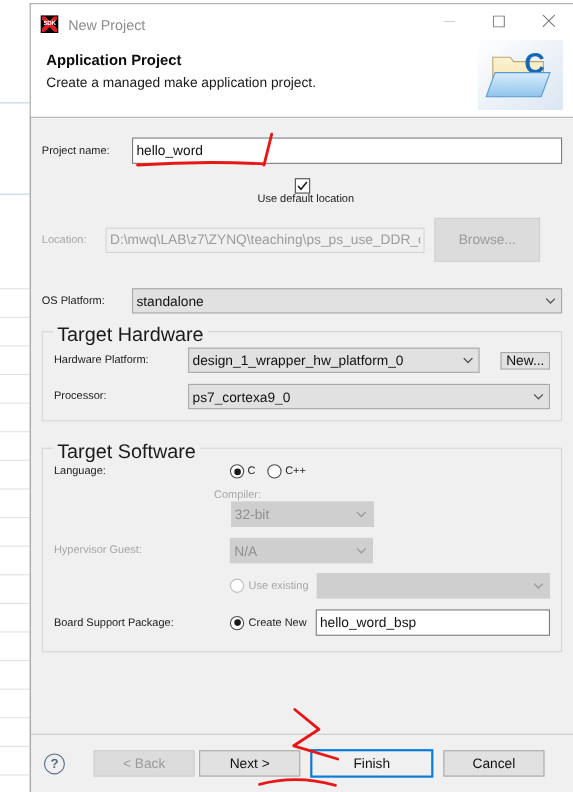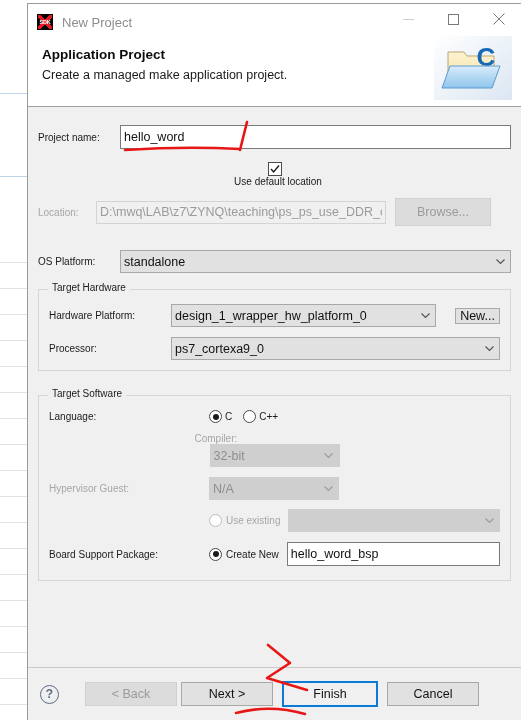--- a/index.html
+++ b/index.html
@@ -120,21 +120,21 @@
     width:13px; height:13px; border:1px solid #4a4a4a; border-radius:50%;
     background:#fff; display:flex; align-items:center; justify-content:center; flex:0 0 auto;
   }
   .rdo.dis { border-color:#bdbdbd; }
   .rdo .dot { width:6px; height:6px; border-radius:50%; background:#1a1a1a; }
 
   
   .group { position:relative; border:1px solid #d6d6d6; margin-top:16px; }
   .group > .gtitle {
     position:absolute; top:-8px; left:9px; background:#f0f0f0; padding:0 4px;
-    font-size:10px; color:#1a1a1a;
+    font-size:18px; color:#1a1a1a;
   }
   .ginner { padding:14px 10px 10px 10px; }
 
   
   .footer-sep { height:1px; background:#c9c9c9; }
   .footer { height:52px; display:flex; align-items:center; padding:0 12px; flex:0 0 auto; }
   .help { width:19px; height:19px; border:1.5px solid #5a6b84; border-radius:50%;
           display:flex; align-items:center; justify-content:center;
           color:#5a6b84; font-size:12px; font-weight:bold; flex:0 0 auto; }
 
@@ -248,21 +248,21 @@
         </svg>
       </div>
       <span class="lbl" style="margin-left:7px;">Use default location</span>
     </div>
 
     <div class="row" style="margin-top:11px;">
       <span class="lbl dim" style="width:58px;">Location:</span>
       <div class="tbox dis" style="width:290px;">
         <span style="overflow:hidden; white-space:nowrap; color:#9b9b9b;">D:\mwq\LAB\z7\ZYNQ\teaching\ps_ps_use_DDR_contro</span>
       </div>
-      <div class="btn dis" style="margin-left:9px; width:96px; height:28px;">
+      <div class="btn dis" style="margin-left:9px; width:96px; height:40px;">
         <span>Browse...</span>
       </div>
     </div>
 
 
     <div class="row" style="margin-top:24px;">
       <span class="lbl" style="width:82px;">OS Platform:</span>
       <div class="combo" style="flex:1 1 auto;">
         <span class="cv">standalone</span>
         <span class="chev">
@@ -381,21 +381,21 @@
   <div class="footer-sep"></div>
   <div class="footer">
     <div class="help">?</div>
 
     <div class="btn dis" style="width:92px; margin-left:26px;">
       <span>&lt; Back</span>
     </div>
     <div class="btn" style="width:92px; margin-left:4px;">
       <span>Next &gt;</span>
     </div>
-    <div class="btn focus" style="width:96px; margin-left:9px; height:26px;">
+    <div class="btn focus" style="width:112px; margin-left:9px; height:26px;">
       <span>Finish</span>
     </div>
     <div class="btn" style="width:92px; margin-left:9px;">
       <span>Cancel</span>
     </div>
   </div>
 
 </div>
 
 <svg id="annot" viewBox="0 0 521 720">

